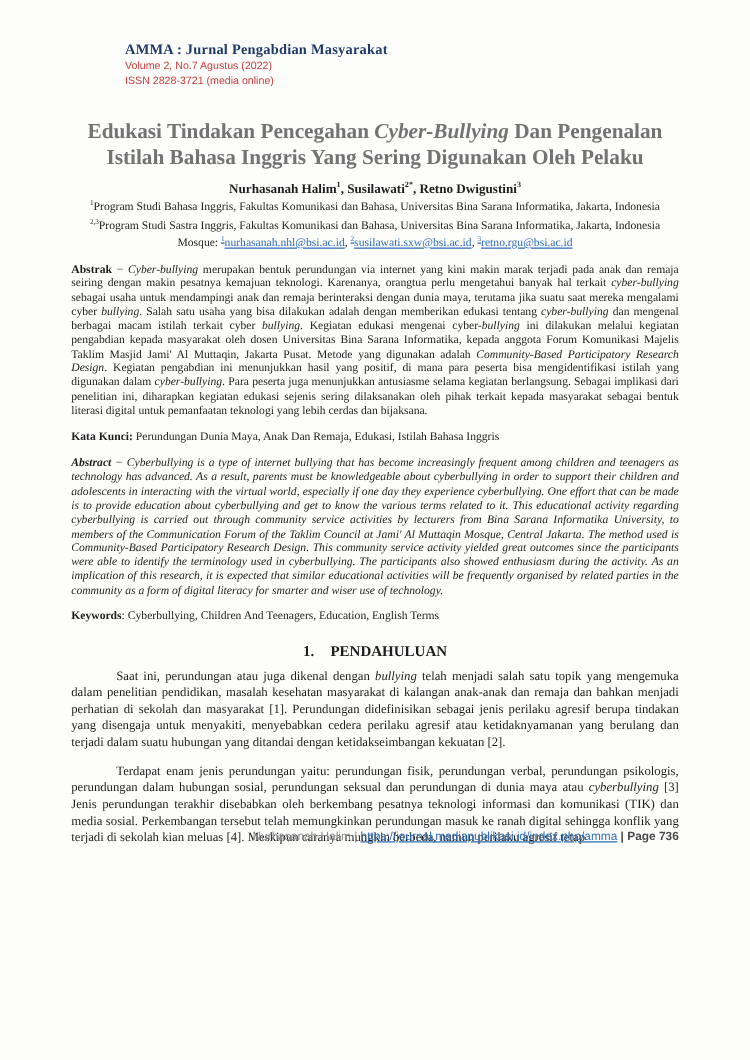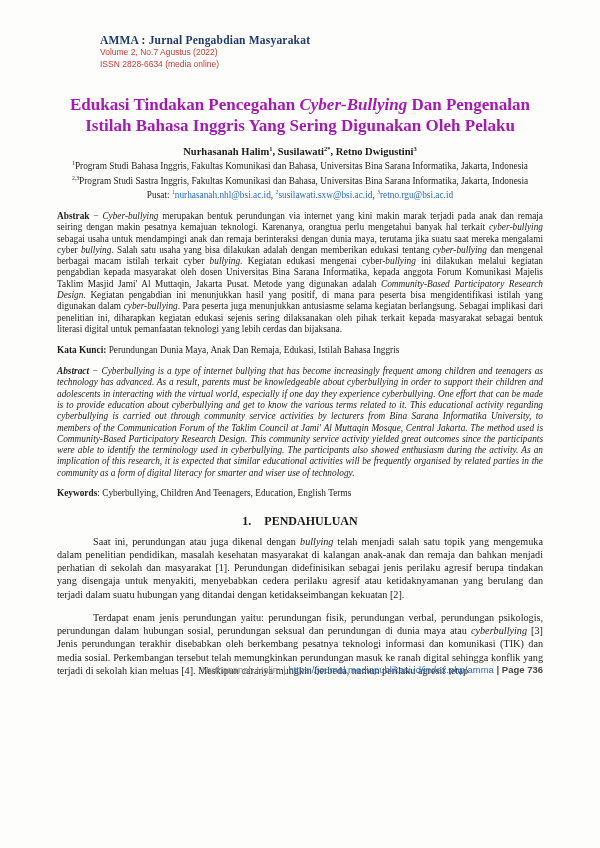--- a/index.html
+++ b/index.html
@@ -18,21 +18,21 @@
     font-family:"Liberation Serif", serif;font-weight:bold;
     font-size:11.5px;line-height:14px;color:#1f3a68;letter-spacing:.2px;
   }
   .jmeta{
     font-family:"Liberation Sans", sans-serif;
     font-size:8.5px;line-height:11.5px;color:#c2403c;
   }
   
   .article-title{
     margin:24px 0 0 0;text-align:center;font-weight:bold;
-    font-size:17px;line-height:21px;color:#a21caf;
+    font-size:17px;line-height:21px;color:#737373;
   }
   .authors{margin-top:9px;text-align:center;font-weight:bold;font-size:10.5px;line-height:13px;}
   .affil{margin-top:3px;text-align:center;font-size:9.3px;line-height:11.5px;}
   .email-line{margin-top:2px;text-align:center;font-size:9.3px;line-height:12px;}
   
   .abs{margin-top:10px;font-size:9.3px;line-height:11.3px;text-align:justify;}
   .kata{margin-top:7px;font-size:9.3px;line-height:11.5px;}
   .abs-en{font-style:italic;}
   .keywords{margin-top:7px;font-size:9.3px;line-height:11.5px;}
   
@@ -47,42 +47,42 @@
   
   .page-footer{
     position:absolute;right:57px;bottom:24px;
     font-family:"Liberation Sans", sans-serif;font-size:9.5px;line-height:12px;
     text-align:right;white-space:nowrap;
   }
   
   .b{font-weight:bold;}
   .i{font-style:italic;}
   .sup{vertical-align:super;font-size:0.62em;line-height:0;}
-  .link{color:#2d6cb5;}
+  .link{color:#2d6cb5;text-decoration:underline;}
   .muted{color:#8c8c8c;}
   .dark{color:#4a4a4a;}
 </style>
 </head>
 <body>
 
 <div class="page">
 
   <div class="jheader">
     <div class="jtitle">AMMA : Jurnal Pengabdian Masyarakat</div>
     <div class="jmeta">Volume 2, No.7 Agustus (2022)</div>
-    <div class="jmeta">ISSN 2828-6634 (media online)</div>
+    <div class="jmeta">ISSN 2828-3721 (media online)</div>
   </div>
 
   <h1 class="article-title"><span>Edukasi Tindakan Pencegahan </span><span class="i">Cyber-Bullying</span><span> Dan Pengenalan Istilah Bahasa Inggris Yang Sering Digunakan Oleh Pelaku</span></h1>
 
   <div class="authors"><span>Nurhasanah Halim</span><span class="sup">1</span><span>, Susilawati</span><span class="sup">2*</span><span>, Retno Dwigustini</span><span class="sup">3</span></div>
 
   <div class="affil"><span class="sup">1</span><span>Program Studi Bahasa Inggris, Fakultas Komunikasi dan Bahasa, Universitas Bina Sarana Informatika, Jakarta, Indonesia</span></div>
   <div class="affil"><span class="sup">2,3</span><span>Program Studi Sastra Inggris, Fakultas Komunikasi dan Bahasa, Universitas Bina Sarana Informatika, Jakarta, Indonesia</span></div>
-  <div class="email-line"><span>Pusat: </span><span class="sup link">1</span><span class="link">nurhasanah.nhl@bsi.ac.id</span><span>, </span><span class="sup link">2</span><span class="link">susilawati.sxw@bsi.ac.id</span><span>, </span><span class="sup link">3</span><span class="link">retno.rgu@bsi.ac.id</span></div>
+  <div class="email-line"><span>Mosque: </span><span class="sup link">1</span><span class="link">nurhasanah.nhl@bsi.ac.id</span><span>, </span><span class="sup link">2</span><span class="link">susilawati.sxw@bsi.ac.id</span><span>, </span><span class="sup link">3</span><span class="link">retno.rgu@bsi.ac.id</span></div>
 
   <p class="abs"><span class="b">Abstrak</span><span> − </span><span class="i">Cyber-bullying</span><span> merupakan bentuk perundungan via internet yang kini makin marak terjadi pada anak dan remaja seiring dengan makin pesatnya kemajuan teknologi. Karenanya, orangtua perlu mengetahui banyak hal terkait </span><span class="i">cyber-bullying</span><span> sebagai usaha untuk mendampingi anak dan remaja berinteraksi dengan dunia maya, terutama jika suatu saat mereka mengalami cyber </span><span class="i">bullying</span><span>. Salah satu usaha yang bisa dilakukan adalah dengan memberikan edukasi tentang </span><span class="i">cyber-bullying</span><span> dan mengenal berbagai macam istilah terkait cyber </span><span class="i">bullying</span><span>. Kegiatan edukasi mengenai cyber-</span><span class="i">bullying</span><span> ini dilakukan melalui kegiatan pengabdian kepada masyarakat oleh dosen Universitas Bina Sarana Informatika, kepada anggota Forum Komunikasi Majelis Taklim Masjid Jami' Al Muttaqin, Jakarta Pusat. Metode yang digunakan adalah </span><span class="i">Community-Based Participatory Research Design</span><span>. Kegiatan pengabdian ini menunjukkan hasil yang positif, di mana para peserta bisa mengidentifikasi istilah yang digunakan dalam </span><span class="i">cyber-bullying</span><span>. Para peserta juga menunjukkan antusiasme selama kegiatan berlangsung. Sebagai implikasi dari penelitian ini, diharapkan kegiatan edukasi sejenis sering dilaksanakan oleh pihak terkait kepada masyarakat sebagai bentuk literasi digital untuk pemanfaatan teknologi yang lebih cerdas dan bijaksana.</span></p>
   <div class="kata"><span class="b">Kata Kunci:</span><span> Perundungan Dunia Maya, Anak Dan Remaja, Edukasi, Istilah Bahasa Inggris</span></div>
 
   <p class="abs abs-en"><span class="b">Abstract</span><span> − Cyberbullying is a type of internet bullying that has become increasingly frequent among children and teenagers as technology has advanced. As a result, parents must be knowledgeable about cyberbullying in order to support their children and adolescents in interacting with the virtual world, especially if one day they experience cyberbullying. One effort that can be made is to provide education about cyberbullying and get to know the various terms related to it. This educational activity regarding cyberbullying is carried out through community service activities by lecturers from Bina Sarana Informatika University, to members of the Communication Forum of the Taklim Council at Jami' Al Muttaqin Mosque, Central Jakarta. The method used is Community-Based Participatory Research Design. This community service activity yielded great outcomes since the participants were able to identify the terminology used in cyberbullying. The participants also showed enthusiasm during the activity. As an implication of this research, it is expected that similar educational activities will be frequently organised by related parties in the community as a form of digital literacy for smarter and wiser use of technology.</span></p>
   <div class="keywords"><span class="b">Keywords</span><span>: Cyberbullying, Children And Teenagers, Education, English Terms</span></div>
 
   <h2 class="section-heading"><span class="hnum">1.</span><span>PENDAHULUAN</span></h2>
 
   <p class="body-para"><span>Saat ini, perundungan atau juga dikenal dengan </span><span class="i">bullying</span><span> telah menjadi salah satu topik yang mengemuka dalam penelitian pendidikan, masalah kesehatan masyarakat di kalangan anak-anak dan remaja dan bahkan menjadi perhatian di sekolah dan masyarakat [1]. Perundungan didefinisikan sebagai jenis perilaku agresif berupa tindakan yang disengaja untuk menyakiti, menyebabkan cedera perilaku agresif atau ketidaknyamanan yang berulang dan terjadi dalam suatu hubungan yang ditandai dengan ketidakseimbangan kekuatan [2].</span></p>

